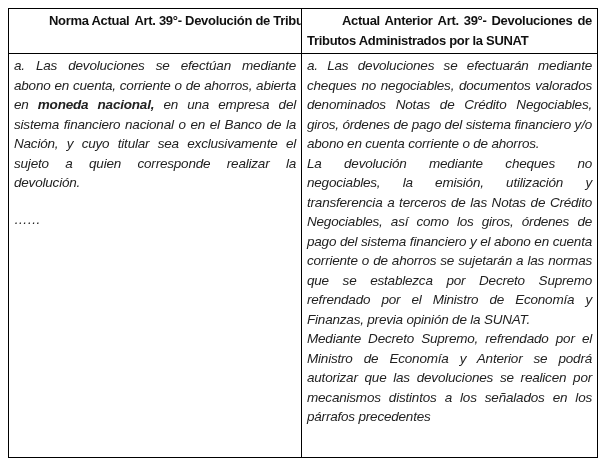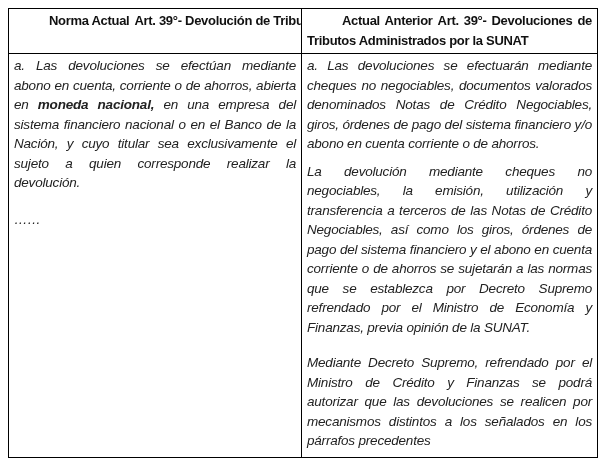--- a/index.html
+++ b/index.html
@@ -51,22 +51,22 @@
   td.cell-body {
     height: 404px;
     font-size: 13.5px;
     font-style: italic;
     line-height: 19.5px;
     letter-spacing: -0.2px;
     color: #222222;
     text-align: justify;
   }
   p.para { margin: 0; padding: 0; }
-  p.para.gap-sm { margin-bottom: 8px; }
-  p.para.gap-lg { margin-bottom: 16px; }
+  p.para.gap-sm { }
+  p.para.gap-lg { }
   p.para.gap-xl { margin-bottom: 17px; }
   b.inline-bold { font-weight: 700; }
 </style>
 </head>
 <body>
 
 <div class="page">
   <table class="norma-table">
     <colgroup>
       <col class="col-left">
@@ -82,18 +82,18 @@
         </td>
       </tr>
       <tr>
         <td class="cell cell-body">
           <p class="para gap-xl"><span>a. Las devoluciones se efectúan mediante abono en cuenta, corriente o de ahorros, abierta en </span><b class="inline-bold">moneda nacional,</b><span> en una empresa del sistema financiero nacional o en el Banco de la Nación, y cuyo titular sea exclusivamente el sujeto a quien corresponde realizar la devolución.</span></p>
           <p class="para">……</p>
         </td>
         <td class="cell cell-body">
           <p class="para gap-sm">a. Las devoluciones se efectuarán mediante cheques no negociables, documentos valorados denominados Notas de Crédito Negociables, giros, órdenes de pago del sistema financiero y/o abono en cuenta corriente o de ahorros.</p>
           <p class="para gap-lg">La devolución mediante cheques no negociables, la emisión, utilización y transferencia a terceros de las Notas de Crédito Negociables, así como los giros, órdenes de pago del sistema financiero y el abono en cuenta corriente o de ahorros se sujetarán a las normas que se establezca por Decreto Supremo refrendado por el Ministro de Economía y Finanzas, previa opinión de la SUNAT.</p>
-          <p class="para">Mediante Decreto Supremo, refrendado por el Ministro de Crédito y Finanzas se podrá autorizar que las devoluciones se realicen por mecanismos distintos a los señalados en los párrafos precedentes</p>
+          <p class="para">Mediante Decreto Supremo, refrendado por el Ministro de Economía y Anterior se podrá autorizar que las devoluciones se realicen por mecanismos distintos a los señalados en los párrafos precedentes</p>
         </td>
       </tr>
     </tbody>
   </table>
 </div>
 
 </body></html>

